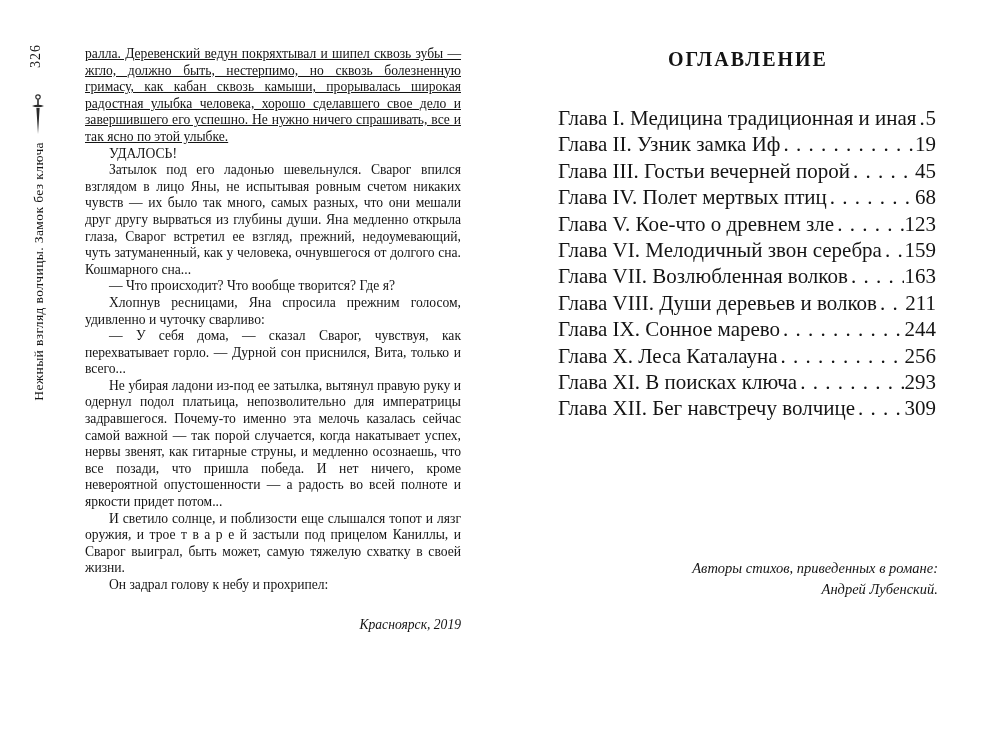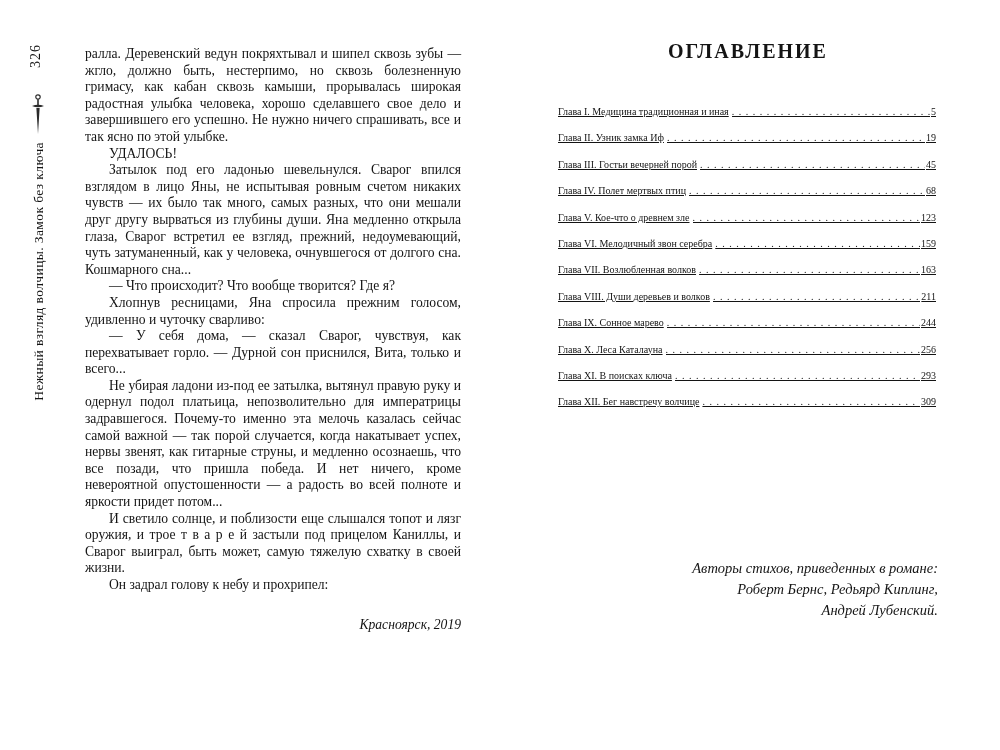--- a/index.html
+++ b/index.html
@@ -27,37 +27,36 @@
     position: absolute; left: 31px; top: 142px;
     font-size: 13.5px; letter-spacing: 0.4px;
   }
 
   .body-text {
     position: absolute; left: 85px; top: 46px; width: 376px;
     font-size: 13.6px; line-height: 16.6px;
     text-align: justify;
   }
   .body-text p { margin: 0; text-indent: 24px; }
-  .body-text p.first { text-indent: 0; }
+  .body-text p.first { text-indent: 0; text-decoration: underline; }
   .colophon {
     margin-top: 23px;
     text-align: right;
     font-style: italic;
   }
 
   
   .toc-heading {
-    position: absolute; left: 558px; top: 40px; width: 380px;
+    position: absolute; left: 558px; top: 48px; width: 380px;
     text-align: center;
     font-size: 20px; font-weight: bold; letter-spacing: 2px;
   }
   .toc-list {
     position: absolute; left: 558px; top: 106px; width: 378px;
-    font-size: 10px;
-    text-decoration: underline;
+    font-size: 21px;
   }
   .toc-row {
     display: flex; align-items: baseline;
     height: 26.4px;
   }
   .toc-label { white-space: nowrap; }
   .toc-dots {
     flex: 1; overflow: hidden; white-space: nowrap;
     margin: 0 1px 0 3px; letter-spacing: 1px;
   }
@@ -163,17 +162,16 @@
     </div>
     <div class="toc-row">
       <span class="toc-label">Глава XII. Бег навстречу волчице</span>
       <span class="toc-dots"></span>
       <span class="toc-page">309</span>
     </div>
   </div>
 
   <div class="authors-note">
     <div>Авторы стихов, приведенных в романе:</div>
-    <div>Роберт Бернс, Редьярд Киплинг,</div>
     <div>Андрей Лубенский.</div>
   </div>
 
 </div>
 
 </body></html>

